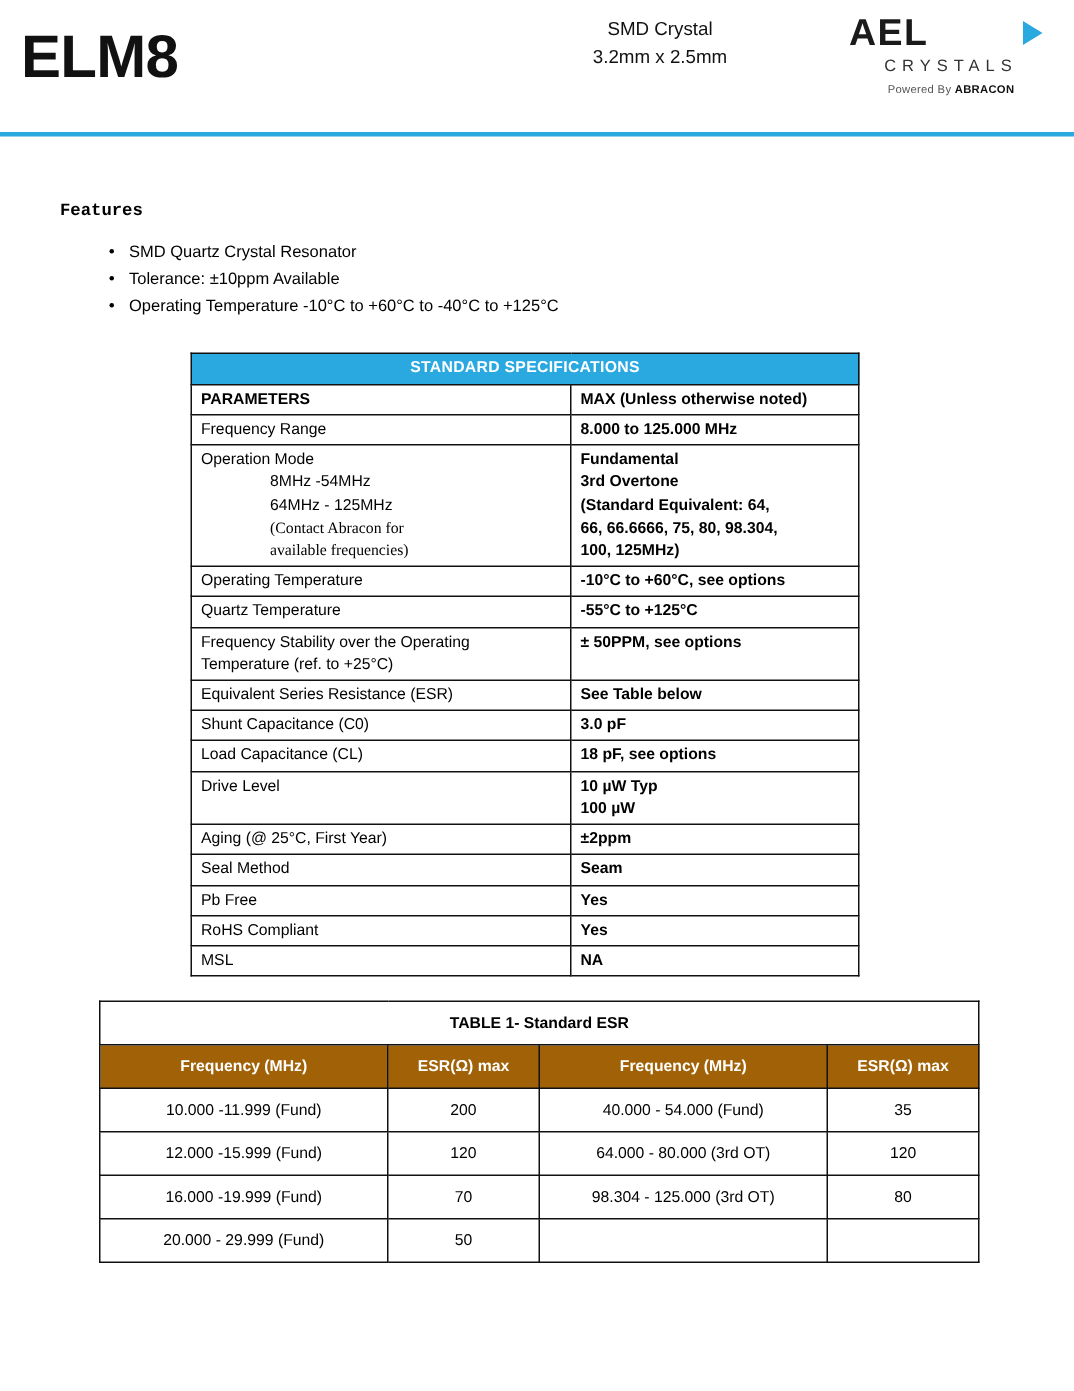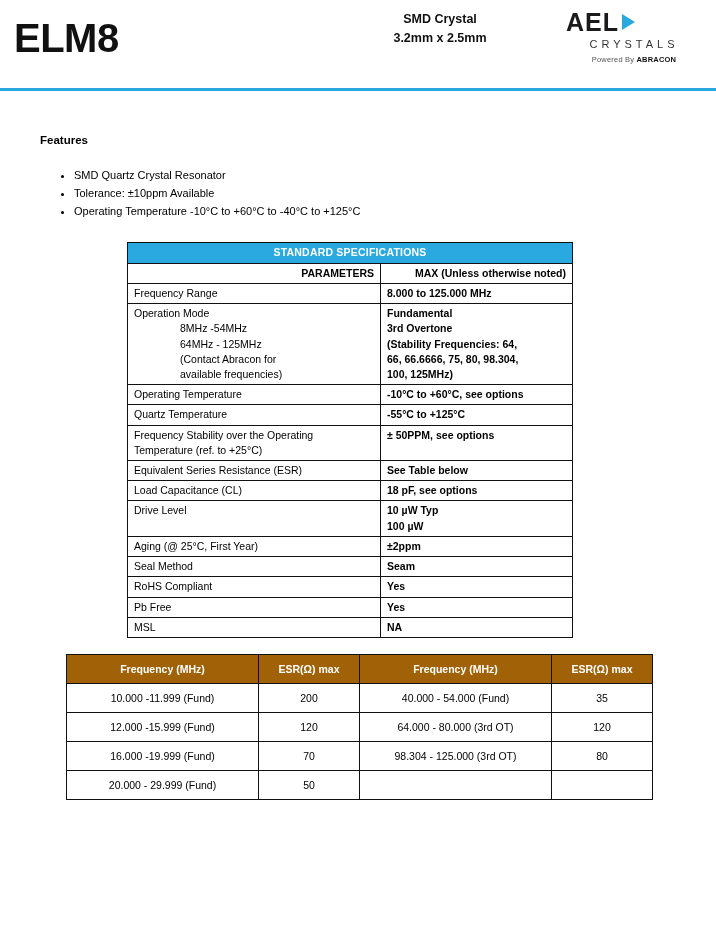--- a/index.html
+++ b/index.html
@@ -31,21 +31,21 @@
     letter-spacing: -0.5px;
     color: #111111;
   }
   .header-center {
     position: absolute;
     left: 330px;
     top: 10px;
     width: 220px;
     text-align: center;
     font-size: 12.5px;
-    font-weight: bold;
+    font-weight: normal;
     line-height: 1.55;
     color: #111111;
   }
   .brand {
     position: absolute;
     right: 14px;
     top: 8px;
     width: 136px;
     text-align: center;
   }
@@ -54,21 +54,21 @@
     font-weight: bold;
     letter-spacing: 1px;
     color: #1a1a1a;
     line-height: 1;
     display: inline-block;
     vertical-align: middle;
   }
   .brand-logo-row {
     display: flex;
     align-items: center;
-    justify-content: flex-start;
+    justify-content: space-between;
     gap: 3px;
     height: 28px;
   }
   .brand-mark {
     width: 20px;
     height: 20px;
     position: relative;
     display: inline-block;
   }
   .brand-mark:before {
@@ -102,24 +102,25 @@
     background: #2aa8e0;
   }
 
   
   .features {
     margin: 26px 0 0 40px;
   }
   .features-title {
     font-size: 11.5px;
     font-weight: bold;
-    margin-bottom: 20px;
+    margin-bottom: 10px;
+    font-family: Liberation Mono, monospace;
   }
   .features ul {
-    margin: 0;
+    margin: 12px;
     padding-left: 34px;
     list-style: disc;
   }
   .features li {
     font-size: 11px;
     line-height: 1.65;
   }
 
   
   .spec-wrap {
@@ -141,30 +142,30 @@
   .spec-head {
     background: #2aa8e0;
     color: #ffffff;
     font-weight: bold;
     font-size: 10.5px;
     text-align: center;
     letter-spacing: 0.2px;
   }
   .spec-sub td {
     font-weight: bold;
-    text-align: right;
+    text-align: left;
     font-size: 10.5px;
   }
   .col-param { width: 253px; }
   .col-val   { width: 192px; }
   td.val {
     font-weight: bold;
   }
   .indent1 { padding-left: 46px; display: block; }
-  .indent2 { padding-left: 46px; display: block; }
+  .indent2 { padding-left: 46px; display: block; font-family: Liberation Serif, serif; }
 
   
   .esr-wrap {
     margin: 16px 0 0 66px;
     width: 586px;
   }
   table.esr {
     border-collapse: collapse;
     width: 100%;
     table-layout: fixed;
@@ -247,41 +248,45 @@
         <td>
           <span>Operation Mode</span>
           <span class="indent1">8MHz -54MHz</span>
           <span class="indent1">64MHz - 125MHz</span>
           <span class="indent2">(Contact Abracon for</span>
           <span class="indent2">available frequencies)</span>
         </td>
         <td class="val">
           <div>Fundamental</div>
           <div>3rd Overtone</div>
-          <div>(Stability Frequencies: 64,</div>
+          <div>(Standard Equivalent: 64,</div>
           <div>66, 66.6666, 75, 80, 98.304,</div>
           <div>100, 125MHz)</div>
         </td>
       </tr>
 
       <tr>
         <td>Operating Temperature</td>
         <td class="val">-10°C to +60°C, see options</td>
       </tr>
       <tr>
         <td>Quartz Temperature</td>
         <td class="val">-55°C to +125°C</td>
       </tr>
       <tr>
         <td>Frequency Stability over the Operating Temperature (ref. to +25°C)</td>
         <td class="val">± 50PPM, see options</td>
       </tr>
       <tr>
         <td>Equivalent Series Resistance (ESR)</td>
         <td class="val">See Table below</td>
+      </tr>
+      <tr>
+        <td>Shunt Capacitance (C0)</td>
+        <td class="val">3.0 pF</td>
       </tr>
       <tr>
         <td>Load Capacitance (CL)</td>
         <td class="val">18 pF, see options</td>
       </tr>
 
       <tr>
         <td>Drive Level</td>
         <td class="val">
           <div>10 µW Typ</div>
@@ -291,44 +296,47 @@
 
       <tr>
         <td>Aging (@ 25°C, First Year)</td>
         <td class="val">±2ppm</td>
       </tr>
       <tr>
         <td>Seal Method</td>
         <td class="val">Seam</td>
       </tr>
       <tr>
+        <td>Pb Free</td>
+        <td class="val">Yes</td>
+      </tr>
+      <tr>
         <td>RoHS Compliant</td>
-        <td class="val">Yes</td>
-      </tr>
-      <tr>
-        <td>Pb Free</td>
         <td class="val">Yes</td>
       </tr>
       <tr>
         <td>MSL</td>
         <td class="val">NA</td>
       </tr>
     </tbody>
   </table>
 </div>
 
 <div class="esr-wrap">
   <table class="esr">
     <colgroup>
         <col class="esr-c1">
         <col class="esr-c2">
         <col class="esr-c3">
         <col class="esr-c4">
       </colgroup>
     <tbody>
+      <tr class="esr-title">
+        <td colspan="4">TABLE 1- Standard ESR</td>
+      </tr>
       <tr class="esr-head">
         <td>Frequency (MHz)</td>
         <td>ESR(Ω) max</td>
         <td>Frequency (MHz)</td>
         <td>ESR(Ω) max</td>
       </tr>
       <tr>
         <td>10.000 -11.999 (Fund)</td>
         <td>200</td>
         <td>40.000 - 54.000 (Fund)</td>

